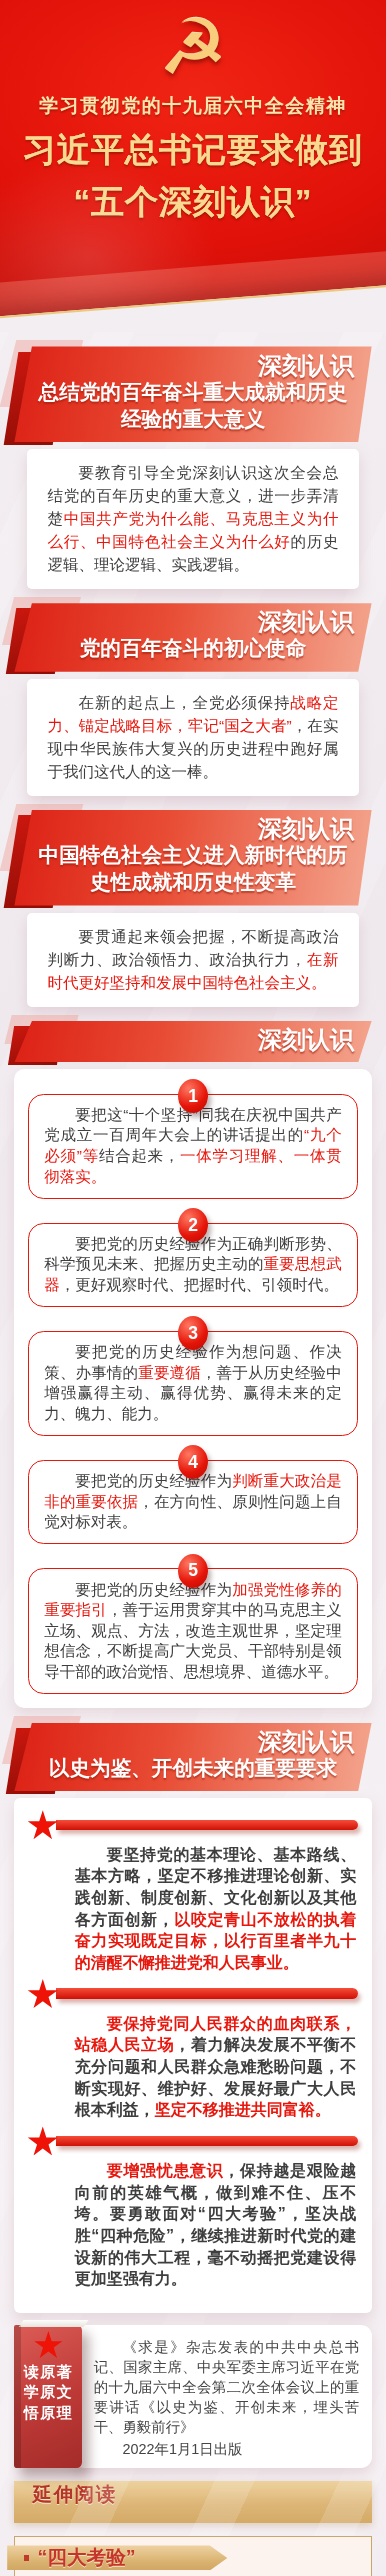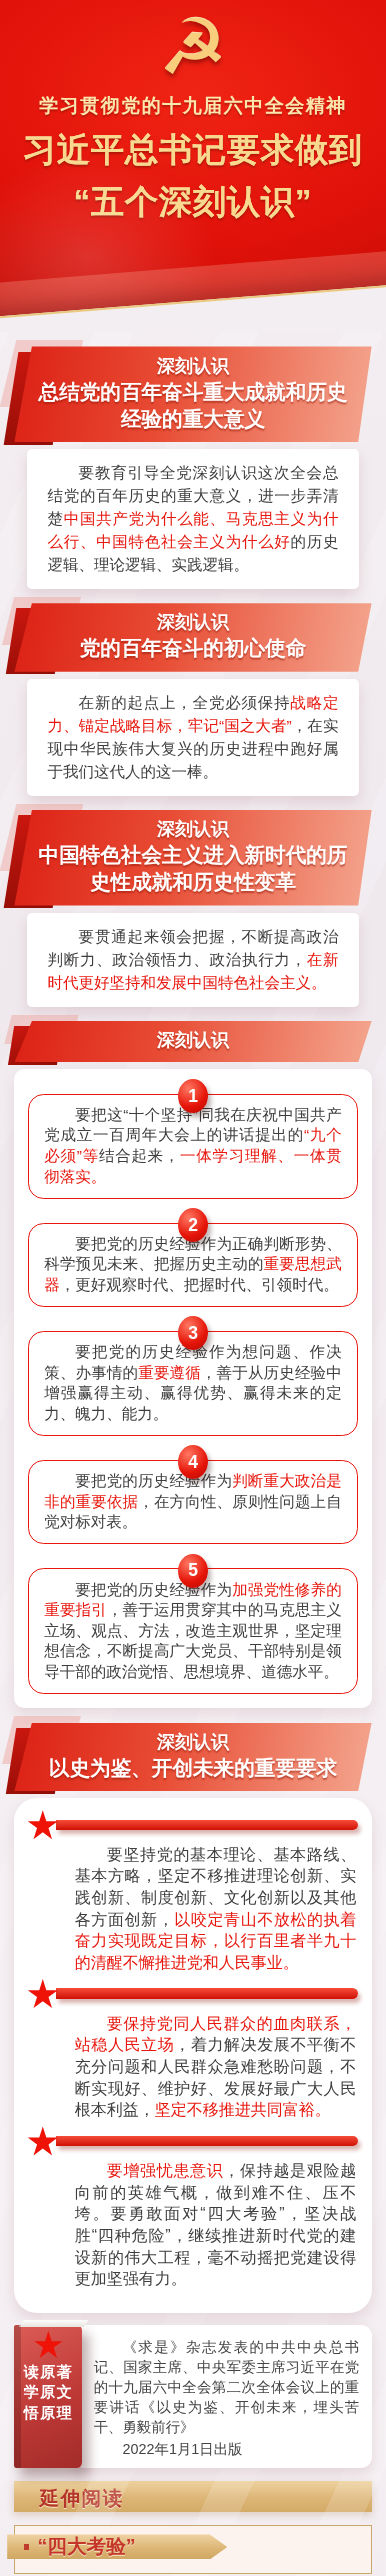--- a/index.html
+++ b/index.html
@@ -27,42 +27,42 @@
   
   .sec{position:relative;}
   .sec-head{position:relative;margin:14.4px 14.4px 0;}
   .sec-ghost{position:absolute;left:-6.2px;top:-6.2px;width:67px;height:70%;
         background:rgba(236,148,138,.38);transform:skewX(-14deg);}
   .sec-fold{position:absolute;left:-3.1px;top:5.2px;bottom:-3.1px;width:49px;
         background:linear-gradient(160deg,#cc170e,#8e0d06);transform:skewX(-9deg);}
   .sec-banner{position:relative;padding:7.2px 17.5px 10.3px;
         background:linear-gradient(99deg,#dc2015 0%,#e84c34 42%,#f4a68f 100%);
         clip-path:polygon(17.5px 0,100% 0,calc(100% - 13.4px) 100%,0 100%);}
-  .sec-label{font-size:18px;line-height:24px;font-weight:bold;color:#fff;text-align:center;
+  .sec-label{font-size:24px;line-height:24px;font-weight:bold;color:#fff;text-align:right;
         text-shadow:0 1.5px 1.5px rgba(150,25,10,.55);}
   .sec-title{font-size:20.6px;line-height:27px;font-weight:bold;color:#fff;text-align:center;
         text-shadow:0 1.5px 1.5px rgba(150,25,10,.55);}
   
   .card{margin:7.2px 27px 0;padding:12.4px 20.6px;background:#fff;border-radius:5px;
         box-shadow:0 6.2px 13.4px rgba(185,140,150,.28);}
   .card-text{margin:0;font-size:15.5px;line-height:23px;color:#3e3e3e;text-align:justify;text-indent:2em;}
   .red{color:#e8170d;}
   
   .num-wrap{margin:6.2px 14.4px 0;padding:1px 13.4px 14.4px;background:#fff;border-radius:10.3px;
         box-shadow:0 6.2px 13.4px rgba(185,140,150,.22);}
   .num-box{position:relative;margin-top:24px;padding:10.3px 15.5px;border:1.5px solid #e8170d;border-radius:15.5px;
         background:#fff;}
   .num-box .card-text{font-size:15.5px;line-height:20.6px;}
   .num-badge{position:absolute;top:-15.5px;left:50%;transform:translateX(-50%);width:30px;height:34px;
         border-radius:50%;display:flex;align-items:center;justify-content:center;
         background:radial-gradient(circle at 35% 28%,#ff7862,#e51408 58%,#b50b05);
         color:#fff;font-size:17.5px;font-weight:bold;box-shadow:3.1px 4.6px 5.2px rgba(40,5,5,.3);}
   
-  .star-card{margin:7.2px 14.4px 0;padding:6.2px 13.4px 15.5px;background:#fff;border-radius:23px;
-        box-shadow:0 6.2px 13.4px rgba(185,140,150,.25);}
+  .star-card{margin:7.2px 14.4px 0;padding:6.2px 13.4px 15.5px;background:#fff;border-radius:6px;
+        box-shadow:0 6.2px 13.4px rgba(185,140,150,.25);font-weight:bold;}
   .star-row{display:flex;align-items:center;margin:8.2px 0 7.2px;height:24px;}
   .star{width:30px;height:29px;flex:0 0 30px;background:#ee1207;
         clip-path:polygon(50% 0%,61.8% 38.2%,100% 38.2%,69.1% 61.8%,80.9% 100%,50% 76.4%,19.1% 100%,30.9% 61.8%,0% 38.2%,38.2% 38.2%);
         filter:drop-shadow(2.6px 3.6px 2.1px rgba(70,5,5,.35));}
   .star-bar{flex:1;height:10.3px;margin-left:-2.1px;border-radius:0 6.2px 6.2px 0;
         background:linear-gradient(180deg,#f64c39,#cf1005);box-shadow:2.6px 4.1px 4.6px rgba(140,25,12,.33);}
   .star-para{margin:0 2.1px 8.2px 47px;font-size:16px;line-height:21.6px;color:#3e3e3e;
         text-align:justify;text-indent:2em;}
   
   .read-block{display:flex;align-items:stretch;margin:11.3px 14.4px 0;}
@@ -76,21 +76,21 @@
   .book-star{position:absolute;top:6.2px;left:50%;transform:translateX(-50%);width:28px;height:27px;
         background:#ee1207;filter:drop-shadow(2.1px 3.1px 2.1px rgba(60,5,5,.4));
         clip-path:polygon(50% 0%,61.8% 38.2%,100% 38.2%,69.1% 61.8%,80.9% 100%,50% 76.4%,19.1% 100%,30.9% 61.8%,0% 38.2%,38.2% 38.2%);}
   .book-lines{margin-top:37px;text-align:center;color:#fff;font-size:15px;line-height:20.6px;
         font-weight:bold;letter-spacing:1.5px;}
   .read-card{flex:1;z-index:1;margin-left:-9.3px;background:#fff;border-radius:11.3px;
         box-shadow:0 5.2px 11.3px rgba(185,140,150,.25);padding:12.4px 12.4px 9.3px 20.6px;}
   .read-text{margin:0;font-size:14.4px;line-height:20px;color:#454545;text-align:justify;text-indent:2em;}
   .read-pub{margin:2.1px 0 0;font-size:14.4px;line-height:20px;color:#454545;text-indent:2em;}
   
-  .ext-banner{display:flex;align-items:flex-end;margin:12.4px 14.4px 0;height:31px;padding-left:25px;
+  .ext-banner{display:flex;align-items:flex-start;margin:12.4px 14.4px 0;height:42px;padding-left:18px;
         background:linear-gradient(180deg,#eed39f 0%,#ddb577 55%,#d3aa66 100%);
         box-shadow:0 3.1px 7.2px rgba(170,130,80,.3);}
   .ext-banner-label{font-size:19.6px;font-weight:bold;letter-spacing:1.5px;color:#b5352a;
         text-shadow:0 0.5px 0 #f7e7c6;}
   .ext-card{position:relative;margin:13.4px 14.4px 0;border:1.5px solid #c9a76b;background:#fcf2ee;
         padding:0 13.4px 13.4px;}
   .ext-tab{position:relative;display:flex;align-items:center;gap:8.2px;margin:8.2px 0 0 -21.6px;
         width:62%;height:25px;padding-left:16.5px;
         background:linear-gradient(180deg,#eed3a4 0%,#dcb574 60%,#d0a763 100%);
         clip-path:polygon(0 0,calc(100% - 17.5px) 0,100% 50%,calc(100% - 17.5px) 100%,0 100%);}

